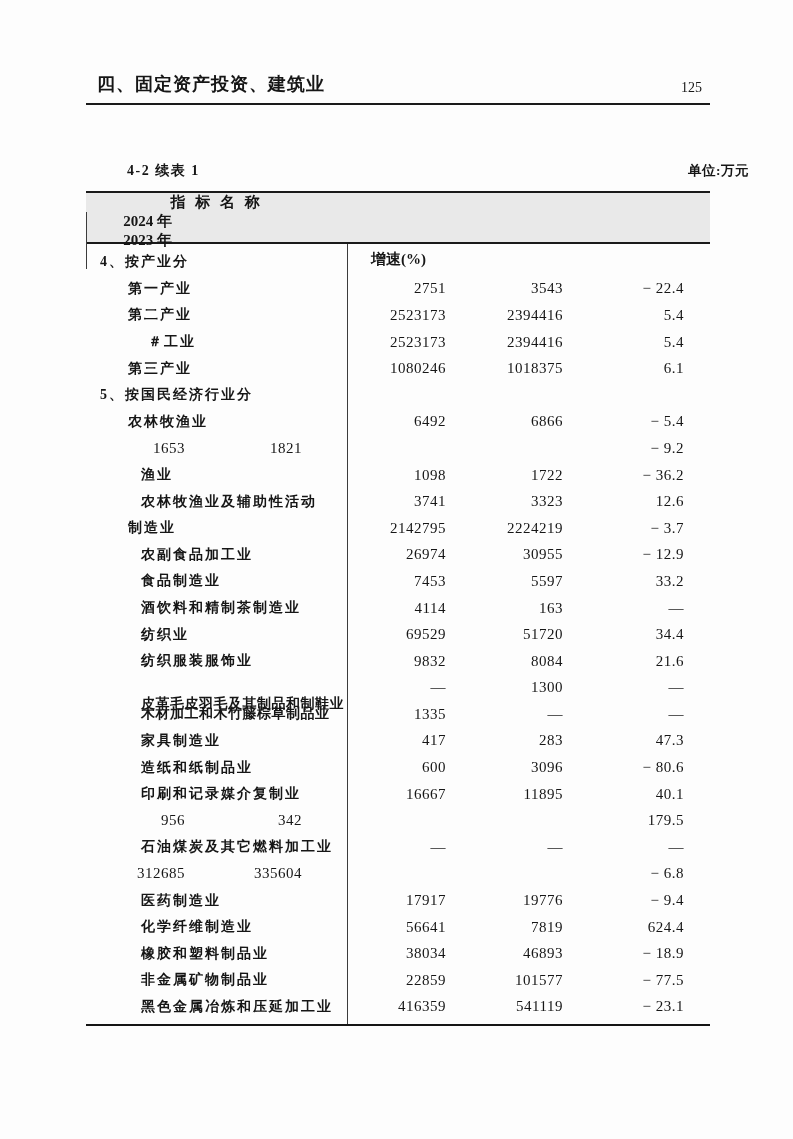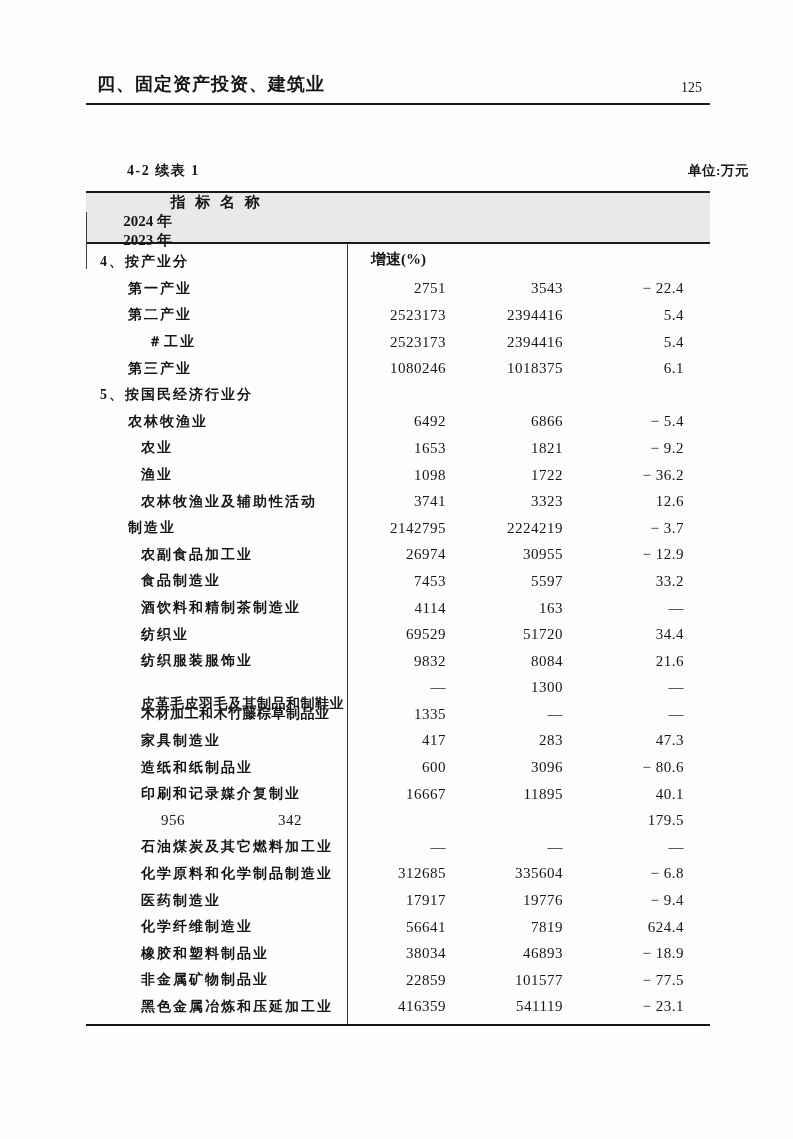--- a/index.html
+++ b/index.html
@@ -153,21 +153,20 @@
   </div>
 
   <div class="trow">
     <div class="cell c-name" style="padding-left: 42px; letter-spacing: 2px;">农林牧渔业</div>
     <div class="cell c-num c-2024">6492</div>
     <div class="cell c-num c-2023">6866</div>
     <div class="cell c-num c-growth">− 5.4</div>
   </div>
 
   <div class="trow">
-    <div class="cell c-name" style="padding-left: 55px; letter-spacing: 2px;">农业</div>
     <div class="cell c-num c-2024">1653</div>
     <div class="cell c-num c-2023">1821</div>
     <div class="cell c-num c-growth">− 9.2</div>
   </div>
 
   <div class="trow">
     <div class="cell c-name" style="padding-left: 55px; letter-spacing: 2px;">渔业</div>
     <div class="cell c-num c-2024">1098</div>
     <div class="cell c-num c-2023">1722</div>
     <div class="cell c-num c-growth">− 36.2</div>
@@ -264,21 +263,20 @@
   </div>
 
   <div class="trow">
     <div class="cell c-name" style="padding-left: 55px; letter-spacing: 2px;">石油煤炭及其它燃料加工业</div>
     <div class="cell c-num c-2024">—</div>
     <div class="cell c-num c-2023">—</div>
     <div class="cell c-num c-growth">—</div>
   </div>
 
   <div class="trow">
-    <div class="cell c-name" style="padding-left: 55px; letter-spacing: 2px;">化学原料和化学制品制造业</div>
     <div class="cell c-num c-2024">312685</div>
     <div class="cell c-num c-2023">335604</div>
     <div class="cell c-num c-growth">− 6.8</div>
   </div>
 
   <div class="trow">
     <div class="cell c-name" style="padding-left: 55px; letter-spacing: 2px;">医药制造业</div>
     <div class="cell c-num c-2024">17917</div>
     <div class="cell c-num c-2023">19776</div>
     <div class="cell c-num c-growth">− 9.4</div>

